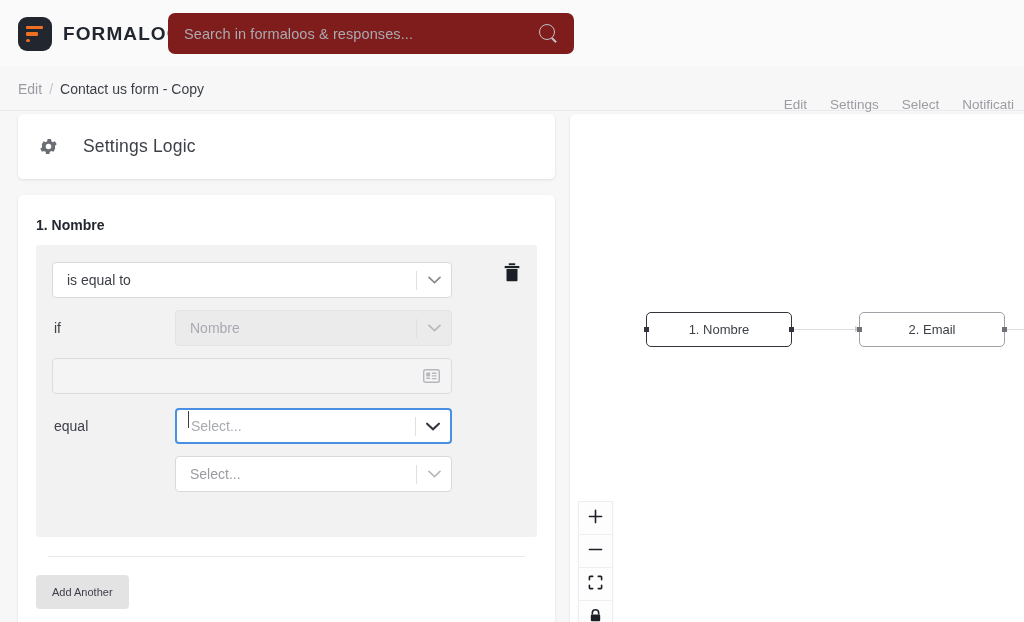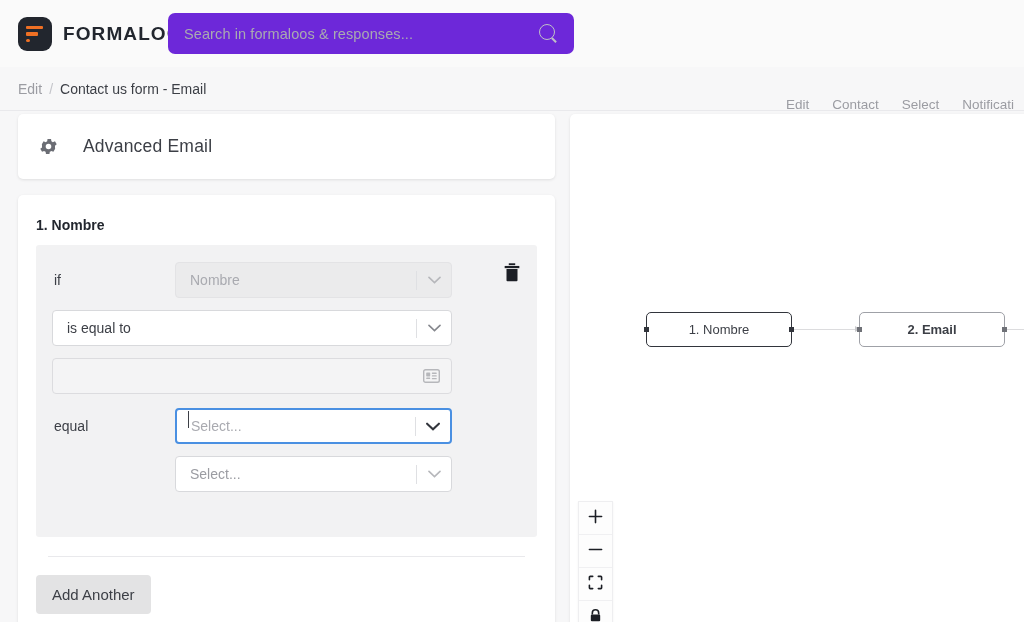--- a/index.html
+++ b/index.html
@@ -32,21 +32,21 @@
   .logo-mark .b2 { left: 8px;  top: 15.5px; width: 12px; height: 3.5px; }
   .logo-mark .b3 { left: 8px;  top: 22px; width: 4px;  height: 3.5px; border-radius: 50%; }
   .logo-text {
     font-size: 19px; font-weight: bold; letter-spacing: 1.1px;
     color: #22262e;
   }
 
   .searchbox {
     position: absolute; left: 168px; top: 13px;
     width: 406px; height: 41px;
-    background: #6d28d9;
+    background: #7f1d1d;
     border-radius: 7px;
     display: flex; align-items: center;
     padding: 0 16px;
   }
   .searchbox .ph {
     flex: 1;
     font-size: 14.5px; color: #a9aab0;
     letter-spacing: .1px;
   }
   .mag { width: 19px; height: 19px; position: relative; flex: none; }
@@ -153,21 +153,21 @@
   }
 
   .divider { height: 1px; background: #e9e9ec; margin: 19px 12px 0 12px; }
 
   .add-btn {
     margin-top: 18px; margin-left: 0;
     display: inline-block;
     background: #e3e3e4;
     border: none; border-radius: 4px;
     padding: 11px 16px;
-    font-size: 15px; color: #3c3f46;
+    font-size: 11px; color: #3c3f46;
     font-family: "Liberation Sans", sans-serif;
     cursor: pointer;
   }
 
   
   .flow {
     position: absolute;
     left: 570px; top: 3px; width: 472px; height: 595px;
     background: #fff;
     border-radius: 5px;
@@ -234,71 +234,71 @@
   <div class="searchbox">
     <div class="ph">Search in formaloos &amp; responses...</div>
     <div class="mag"></div>
   </div>
 </div>
 
 <div class="crumbrow">
   <div class="crumbs">
     <span class="crumb-home">Edit</span>
     <span class="crumb-sep">/</span>
-    <span class="crumb-cur">Contact us form - Email</span>
+    <span class="crumb-cur">Contact us form - Copy</span>
   </div>
   <div class="navlinks">
     <span>Edit</span>
-    <span>Contact</span>
+    <span>Settings</span>
     <span>Select</span>
     <span>Notificati</span>
   </div>
 </div>
 
 <div class="body">
 
   <div class="card card-head">
     <span class="gear">
       <svg viewBox="0 0 24 24" width="21" height="21" fill="#6b6d74">
         <path d="M19.4 13a7.6 7.6 0 000-2l2-1.6-2-3.4-2.4 1a7.7 7.7 0 00-1.7-1l-.4-2.6H10.9l-.4 2.6a7.7 7.7 0 00-1.7 1l-2.4-1-2 3.4L4.6 11a7.6 7.6 0 000 2l-2 1.6 2 3.4 2.4-1c.5.4 1.1.8 1.7 1l.4 2.6h4l.4-2.6c.6-.2 1.2-.6 1.7-1l2.4 1 2-3.4zM12 15.2A3.2 3.2 0 1115.2 12 3.2 3.2 0 0112 15.2z"></path>
       </svg>
     </span>
-    <span class="head-title">Advanced Email</span>
+    <span class="head-title">Settings Logic</span>
   </div>
 
   <div class="card card-main">
     <div class="rule-title">1. Nombre</div>
 
     <div class="rule-box">
+
+      <div class="row">
+        <div class="sel w-full">
+          <span class="val">is equal to</span>
+          <span class="sep"></span>
+          <span class="chev">
+            <svg width="13" height="8" viewBox="0 0 13 8">
+                <path d="M1 1.4L6.5 6.6 12 1.4" stroke="#85878d" stroke-width="1.6" fill="none" stroke-linecap="round"></path>
+              </svg>
+          </span>
+        </div>
+      </div>
 
       <div class="row">
         <div class="kw">if</div>
         <div class="sel sel-disabled w-right">
           <span class="val">Nombre</span>
           <span class="sep"></span>
           <span class="chev">
             <svg width="13" height="8" viewBox="0 0 13 8">
                 <path d="M1 1.4L6.5 6.6 12 1.4" stroke="#b6b7bb" stroke-width="1.6" fill="none" stroke-linecap="round"></path>
               </svg>
           </span>
         </div>
       </div>
 
-      <div class="row">
-        <div class="sel w-full">
-          <span class="val">is equal to</span>
-          <span class="sep"></span>
-          <span class="chev">
-            <svg width="13" height="8" viewBox="0 0 13 8">
-                <path d="M1 1.4L6.5 6.6 12 1.4" stroke="#85878d" stroke-width="1.6" fill="none" stroke-linecap="round"></path>
-              </svg>
-          </span>
-        </div>
-      </div>
-
       <div class="valinput">
         <span class="card-icon">
           <svg width="17" height="14" viewBox="0 0 17 14">
             <rect x="0.7" y="0.7" width="15.6" height="12.6" rx="1.8" fill="none" stroke="#b6b7bb" stroke-width="1.4"></rect>
             <rect x="3.2" y="3.4" width="4" height="4" rx="0.6" fill="#b6b7bb"></rect>
             <rect x="3.2" y="8.6" width="4" height="1.4" rx="0.6" fill="#b6b7bb"></rect>
             <rect x="8.8" y="3.6" width="5" height="1.3" rx="0.6" fill="#b6b7bb"></rect>
             <rect x="8.8" y="6.3" width="5" height="1.3" rx="0.6" fill="#b6b7bb"></rect>
             <rect x="8.8" y="9" width="5" height="1.3" rx="0.6" fill="#b6b7bb"></rect>
           </svg>
@@ -349,21 +349,21 @@
 
     <div class="node node-sel" style="left:76px; top:198px; width:146px;">
       <span class="handle l"></span>
       <span>1. Nombre</span>
       <span class="handle r"></span>
     </div>
 
     <div class="edge" style="left:224px; top:215px; width:64px;"></div>
     <div class="arrow" style="left:285px; top:211.5px;"></div>
 
-    <div class="node node-plain" style="left:289px; top:198px; width:146px;font-weight:bold;">
+    <div class="node node-plain" style="left:289px; top:198px; width:146px;">
       <span class="handle l"></span>
       <span>2. Email</span>
       <span class="handle r"></span>
     </div>
 
     <div class="edge" style="left:437px; top:215px; width:35px;"></div>
 
     <div class="controls">
       <div class="ctrl">
         <span>

